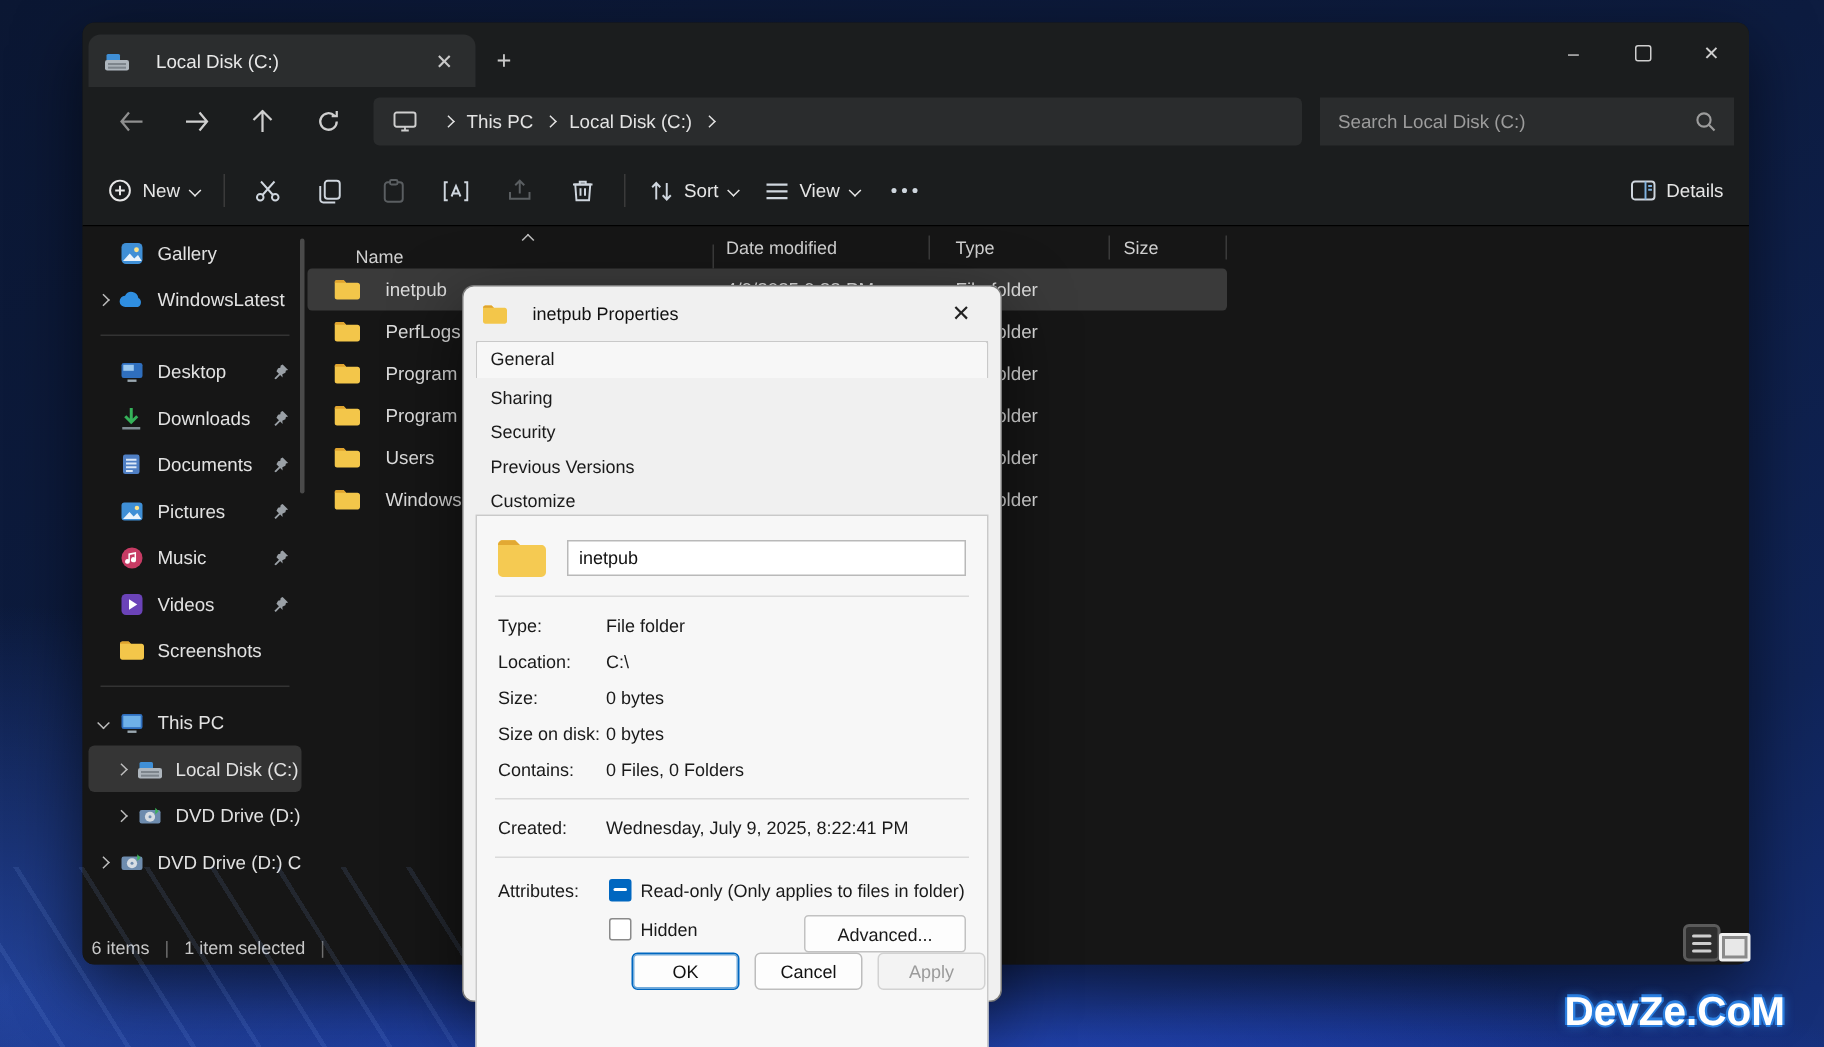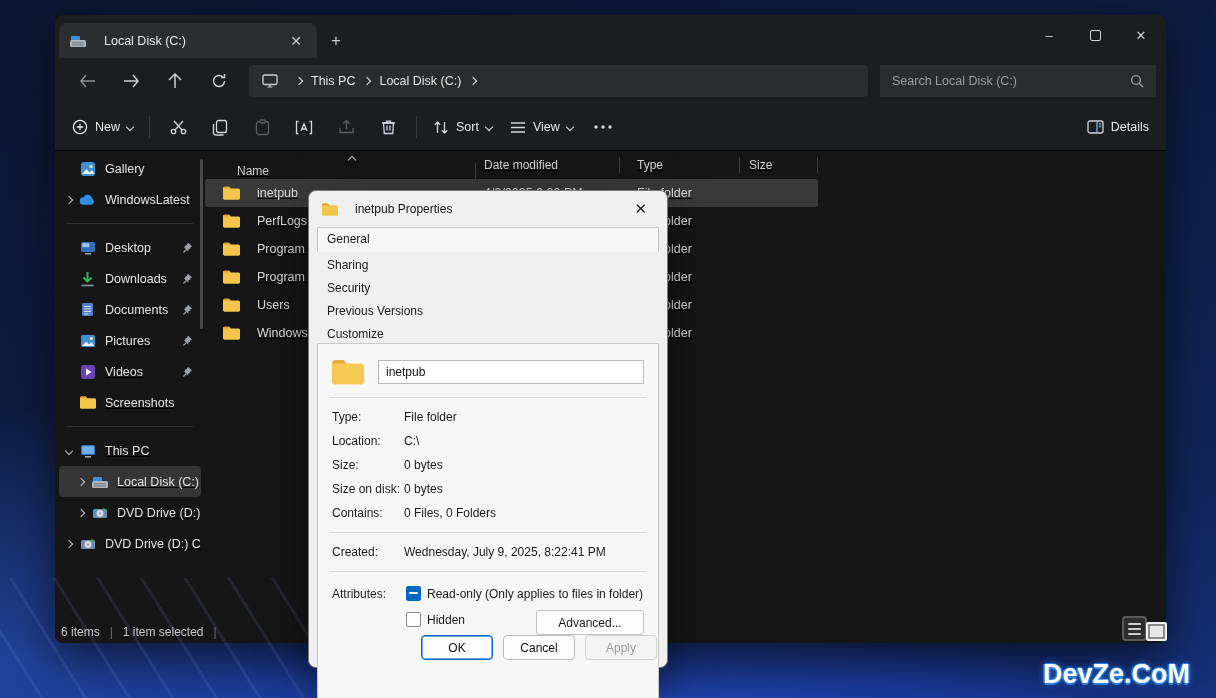--- a/index.html
+++ b/index.html
@@ -40,21 +40,21 @@
   .ticon{width:42px;height:34px;display:flex;align-items:center;justify-content:center;border-radius:4px;}
   .ticon.dim{opacity:.35;}
   .tsep{width:1px;height:22px;background:#3a3a3a;margin:0 7px;}
   .details{margin-left:auto;}
   .chv{display:inline-block;width:6px;height:6px;border-right:1.4px solid currentColor;border-bottom:1.4px solid currentColor;}
   .chv.r{transform:rotate(-45deg);}
   .chv.dn{transform:rotate(45deg);}
   .chv.sm{width:5px;height:5px;}
 
   
-  .ebody{flex:1;display:flex;background:#161616;min-height:0;position:relative;text-decoration:underline;}
+  .ebody{flex:1;display:flex;background:#161616;min-height:0;position:relative;}
   .sidebar{width:150px;flex:0 0 auto;padding-top:2px;position:relative;}
   .sidebar .sb-scroll{position:absolute;right:2px;top:8px;width:3px;height:170px;background:#4a4a4a;border-radius:2px;}
   .sitem{height:31px;display:flex;align-items:center;color:#e2e2e2;font-size:12.5px;margin:0 4px;border-radius:4px;gap:0;}
   .sitem.sel{background:#353535;}
   .chevslot{width:20px;display:flex;align-items:center;justify-content:center;color:#bdbdbd;flex:0 0 auto;}
   .l1 .chevslot{margin-left:12px;}
   .sicon{width:17px;height:17px;display:flex;align-items:center;justify-content:center;margin-right:9px;flex:0 0 auto;}
   .slabel{white-space:nowrap;overflow:hidden;}
   .pin{margin-left:auto;margin-right:8px;flex:0 0 auto;display:flex;}
   .sdivider{height:1px;background:#333;margin:8px 12px;}
@@ -362,20 +362,35 @@
           <span class="pin">
             <svg width="11" height="11" viewBox="0 0 12 12">
                 <path d="M7 1l4 4-1.6.4-.4 1.6-2.2 1.2.2 2.3-1.8-1.8L2 12l-1-1 3.3-3.2L2.5 6l1.2-2.2L5.3 3.4 5.6 1.8z" fill="#9aa0a6"></path>
               </svg>
           </span>
         </div>
         <div class="sitem">
           <span class="chevslot"></span>
           <span class="sicon">
             <svg width="16" height="16" viewBox="0 0 16 16">
+                <circle cx="8" cy="8" r="7" fill="#c73b64"></circle>
+                <path d="M10.7 4v5.1a1.7 1.7 0 1 1-1-1.5V5.3L6.6 6v4.3a1.6 1.6 0 1 1-1-1.5V5z" fill="#fff"></path>
+              </svg>
+          </span>
+          <span class="slabel">Music</span>
+          <span class="pin">
+            <svg width="11" height="11" viewBox="0 0 12 12">
+                <path d="M7 1l4 4-1.6.4-.4 1.6-2.2 1.2.2 2.3-1.8-1.8L2 12l-1-1 3.3-3.2L2.5 6l1.2-2.2L5.3 3.4 5.6 1.8z" fill="#9aa0a6"></path>
+              </svg>
+          </span>
+        </div>
+        <div class="sitem">
+          <span class="chevslot"></span>
+          <span class="sicon">
+            <svg width="16" height="16" viewBox="0 0 16 16">
                 <rect x="1" y="1" width="14" height="14" rx="3" fill="#6b43b8"></rect>
                 <path d="M6 4.5 11.5 8 6 11.5z" fill="#fff"></path>
               </svg>
           </span>
           <span class="slabel">Videos</span>
           <span class="pin">
             <svg width="11" height="11" viewBox="0 0 12 12">
                 <path d="M7 1l4 4-1.6.4-.4 1.6-2.2 1.2.2 2.3-1.8-1.8L2 12l-1-1 3.3-3.2L2.5 6l1.2-2.2L5.3 3.4 5.6 1.8z" fill="#9aa0a6"></path>
               </svg>
           </span>

